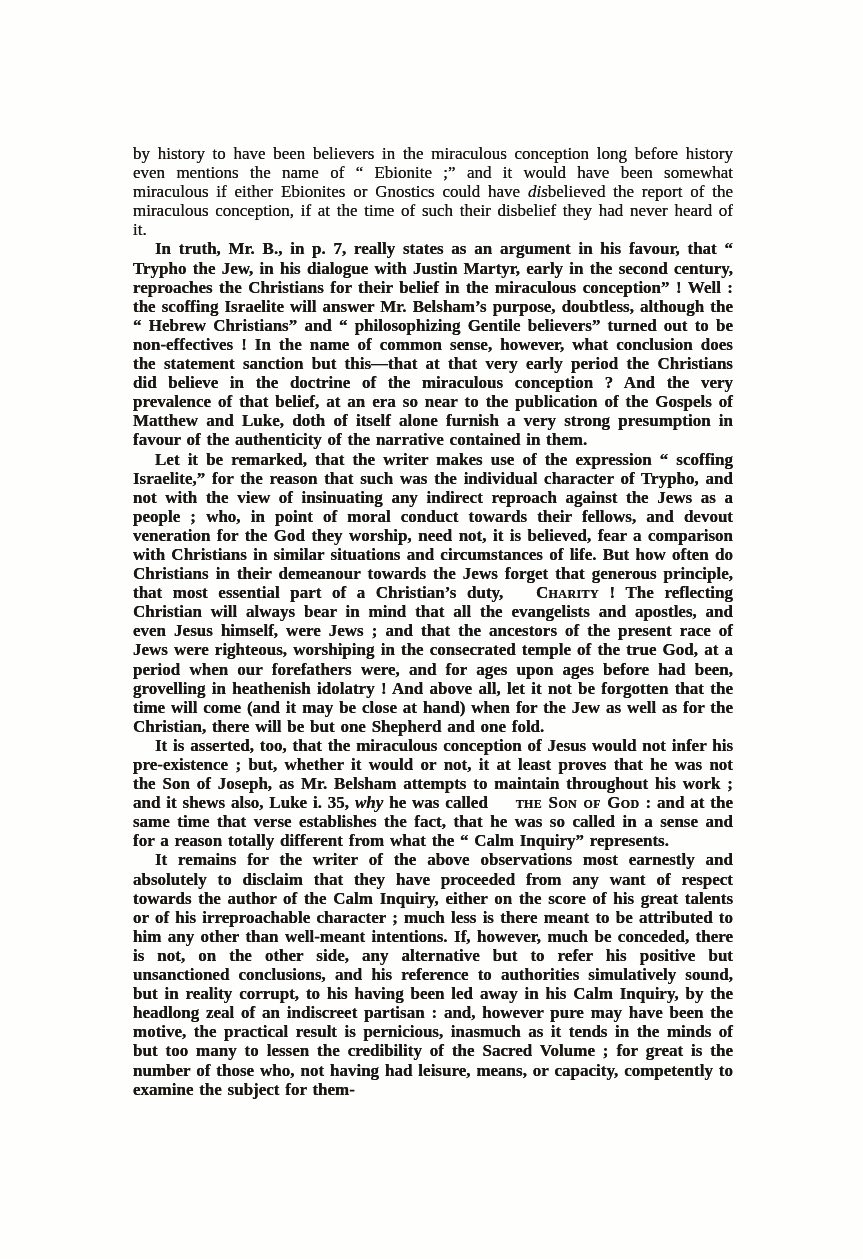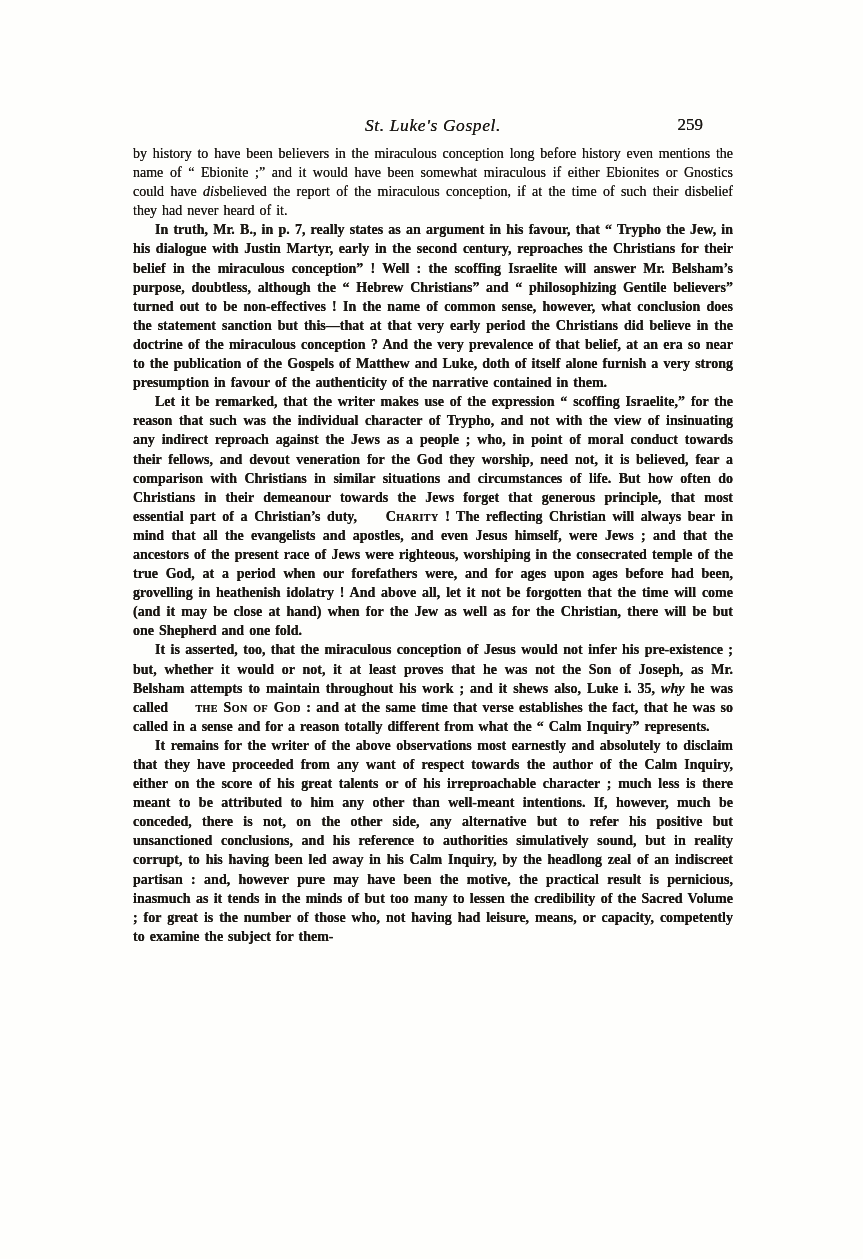--- a/index.html
+++ b/index.html
@@ -36,21 +36,21 @@
     right: 30px;
     top: 0;
     font-size: 17px;
     text-shadow: 0 0 0.5px currentColor;
   }
   .text-body {
     position: absolute;
     left: 133px;
     top: 144px;
     width: 600px;
-    font-size: 14px;
+    font-size: 17px;
     line-height: 19.1px;
     text-align: justify;
     word-spacing: 1.5px;
     text-shadow: 0 0 0.35px currentColor;
   }
   p.para {
     margin: 0;
     padding: 0;
   }
   p.para.indent {
@@ -63,24 +63,20 @@
   .smallcaps {
     font-variant: small-caps;
     letter-spacing: 0.4px;
     margin-left: 22px;
   }
 </style>
 </head>
 <body>
 
 <div class="page">
-  <div class="running-head">
-    <span class="head-title">St. Luke's Gospel.</span>
-    <span class="page-number">259</span>
-  </div>
   <div class="text-body">
       <p class="para"><span>by history to have been believers in the miraculous conception long before history even mentions the name of “ Ebionite ;” and it would have been somewhat miraculous if either Ebionites or Gnostics could have </span><span class="italic">dis</span><span>believed the report of the miraculous conception, if at the time of such their disbelief they had never heard of it.</span></p>
       <p class="para indent"><span>In truth, Mr. B., in p. 7, really states as an argument in his favour, that “ Trypho the Jew, in his dialogue with Justin Martyr, early in the second century, reproaches the Christians for their belief in the miraculous conception” !  Well : the scoffing Israelite will answer Mr. Belsham’s purpose, doubtless, although the “ Hebrew Christians” and “ philosophizing Gentile believers” turned out to be non-effectives !  In the name of common sense, however, what conclusion does the statement sanction but this—that at that very early period the Christians did believe in the doctrine of the miraculous conception ?  And the very prevalence of that belief, at an era so near to the publication of the Gospels of Matthew and Luke, doth of itself alone furnish a very strong presumption in favour of the authenticity of the narrative contained in them.</span></p>
       <p class="para indent"><span>Let it be remarked, that the writer makes use of the expression “ scoffing Israelite,” for the reason that such was the individual character of Trypho, and not with the view of insinuating any indirect reproach against the Jews as a people ; who, in point of moral conduct towards their fellows, and devout veneration for the God they worship, need not, it is believed, fear a comparison with Christians in similar situations and circumstances of life. But how often do Christians in their demeanour towards the Jews forget that generous principle, that most essential part of a Christian’s duty, </span><span class="smallcaps">Charity</span><span>&nbsp;! The reflecting Christian will always bear in mind that all the evangelists and apostles, and even Jesus himself, were Jews ; and that the ancestors of the present race of Jews were righteous, worshiping in the consecrated temple of the true God, at a period when our forefathers were, and for ages upon ages before had been, grovelling in heathenish idolatry !  And above all, let it not be forgotten that the time will come (and it may be close at hand) when for the Jew as well as for the Christian, there will be but one Shepherd and one fold.</span></p>
       <p class="para indent"><span>It is asserted, too, that the miraculous conception of Jesus would not infer his pre-existence ; but, whether it would or not, it at least proves that he was not the Son of Joseph, as Mr. Belsham attempts to maintain throughout his work ; and it shews also, Luke i. 35, </span><span class="italic">why</span><span> he was called </span><span class="smallcaps">the Son of God</span><span>&nbsp;: and at the same time that verse establishes the fact, that he was so called in a sense and for a reason totally different from what the “ Calm Inquiry” represents.</span></p>
       <p class="para indent"><span>It remains for the writer of the above observations most earnestly and absolutely to disclaim that they have proceeded from any want of respect towards the author of the Calm Inquiry, either on the score of his great talents or of his irreproachable character ; much less is there meant to be attributed to him any other than well-meant intentions.  If, however, much be conceded, there is not, on the other side, any alternative but to refer his positive but unsanctioned conclusions, and his reference to authorities simulatively sound, but in reality corrupt, to his having been led away in his Calm Inquiry, by the headlong zeal of an indiscreet partisan : and, however pure may have been the motive, the practical result is pernicious, inasmuch as it tends in the minds of but too many to lessen the credibility of the Sacred Volume ; for great is the number of those who, not having had leisure, means, or capacity, competently to examine the subject for them-</span></p>
     </div>
 </div>
 
 </body></html>

